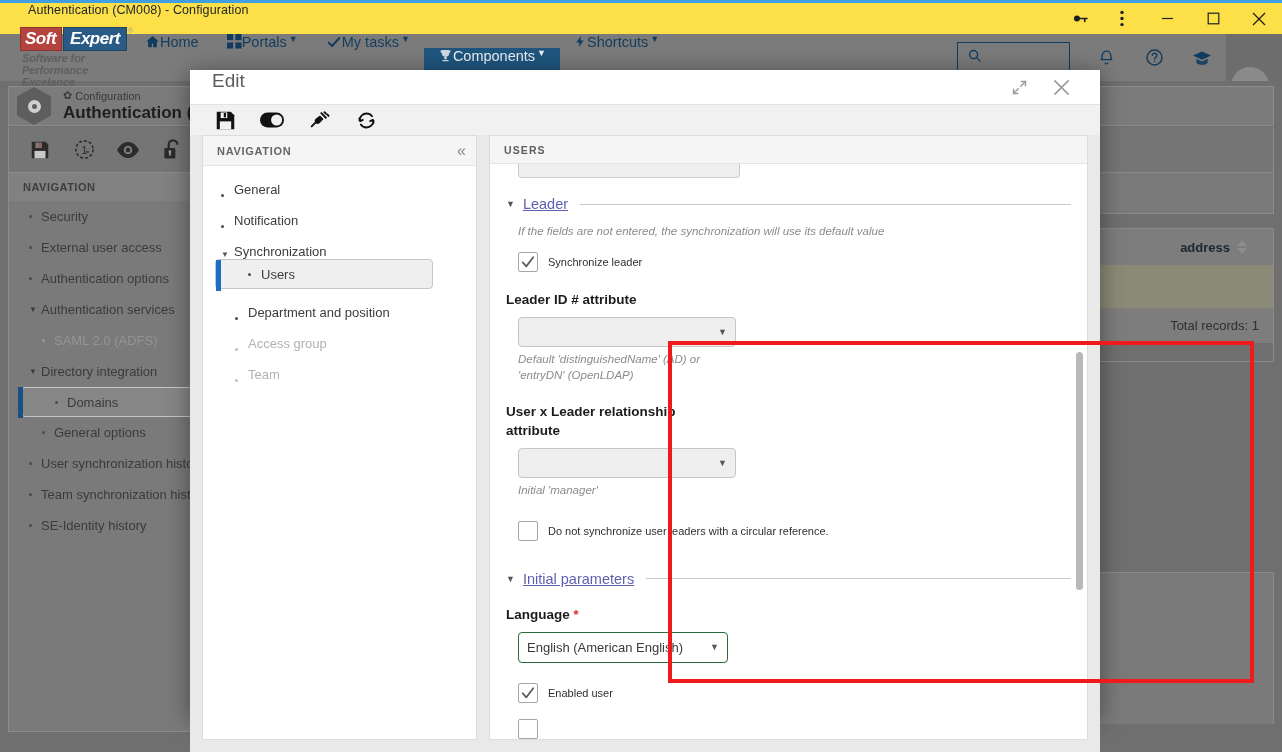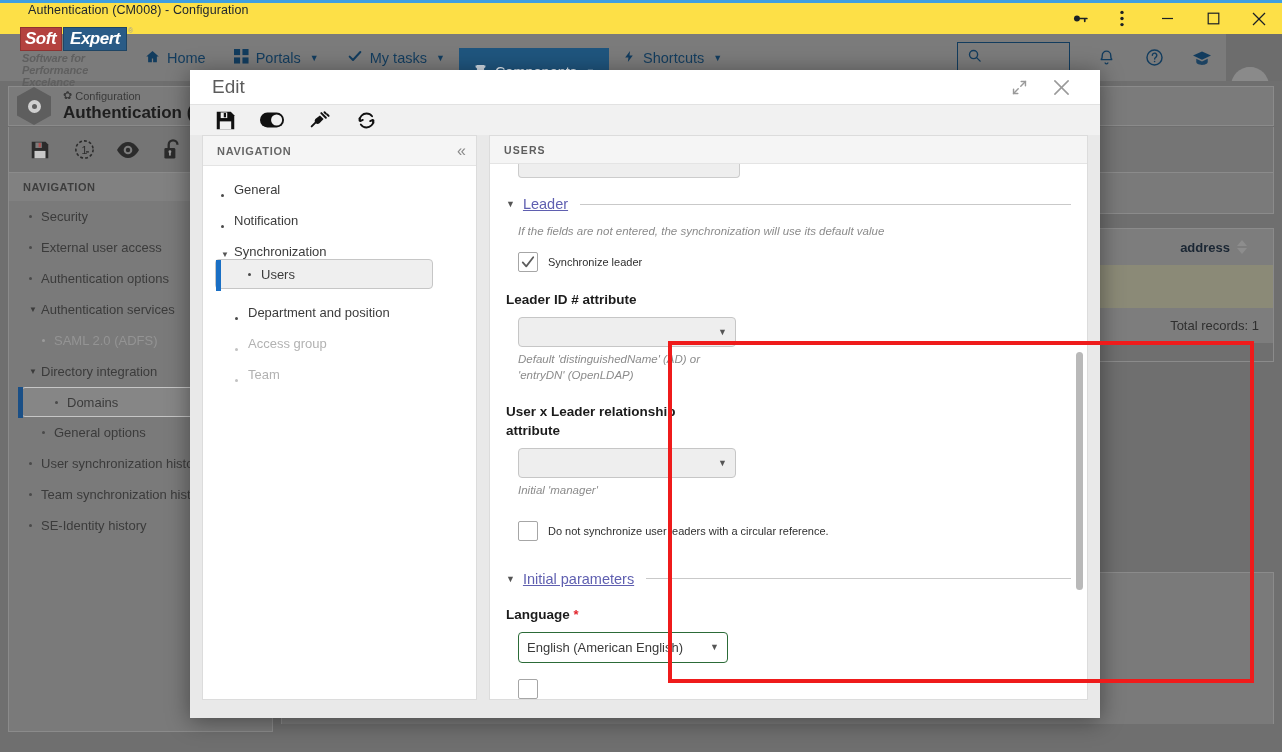--- a/index.html
+++ b/index.html
@@ -24,21 +24,21 @@
 
   
   .appbody { position:absolute; left:0; top:34px; width:1282px; height:718px; background:#6f6f6f; }
   .apphdr { position:absolute; left:0; top:0; width:1282px; height:47px; background:#7b7b7b; display:flex; align-items:center; }
   .logo { width:131px; height:47px; display:flex; flex-direction:column; justify-content:center; padding-left:20px; }
   .logo-row { display:flex; align-items:center; }
   .logo-soft { background:#b4423f; color:#fff; font-style:italic; font-weight:bold; font-size:17px; padding:1px 5px 1px 4px; letter-spacing:-.5px; border:1px solid #8e3331;}
   .logo-exp { background:#2a5b86; color:#fff; font-style:italic; font-weight:bold; font-size:17px; padding:1px 6px; letter-spacing:-.5px; margin-left:1px; border:1px solid #1f4564;}
   .logo-reg { font-size:7px; color:#9b9b9b; margin-left:1px; align-self:flex-start; }
   .logo-sub { font-size:11px; color:#5f5f5f; font-style:italic; font-weight:bold; letter-spacing:-.1px; margin-top:1px; padding-left:2px;}
-  .navitem { display:flex; align-items:center; gap:7px; height:47px; padding:0 14px; color:#123c5e; font-size:14.5px; }
+  .navitem { display:flex; gap:0; height:47px; padding:0 14px; color:#123c5e; font-size:14.5px; }
   .navitem.active { background:#1f557e; color:#e8eef4;margin-top:28px; }
   .navitem .caret { font-size:9px; margin-left:2px; }
   .hdr-right { margin-left:auto; display:flex; align-items:center; height:47px; }
   .searchbox { width:113px; height:31px; border:1px solid #123c5e; display:flex; align-items:center; padding-left:9px; margin-right:12px;}
   .hdricon { width:48px; height:47px; display:flex; align-items:center; justify-content:center; color:#123c5e; }
   .avatar-box { width:56px; height:47px; background:#6d6d6d; display:flex; align-items:flex-end; justify-content:center; overflow:hidden; }
   .avatar-head { width:20px; height:20px; border-radius:50%; background:#8a8a8a; position:relative; top:6px;}
   .avatar-body { width:38px; height:20px; border-radius:19px 19px 0 0; background:#8a8a8a; position:relative; top:6px; margin-left:-29px;}
 
   
@@ -72,21 +72,21 @@
   .bgbtm { position:absolute; left:0; top:400px; width:993px; height:160px; background:#7a7a7a; border:1px solid #8b8b8b;}
   .bgbtm2 { position:absolute; left:0; top:552px; width:993px; height:10px; background:#6f6f6f;}
   .sortarrows { display:flex; flex-direction:column; gap:2px; }
 
   
   .overlay-modal {
     position:absolute; left:190px; top:70px; width:910px; height:648px;
     background:#ffffff; box-shadow:0 3px 22px rgba(0,0,0,.42);
     display:flex; flex-direction:column;
   }
-  .modal-title { height:52px; display:flex; align-items:center; padding:0 8px 0 22px; }
+  .modal-title { height:52px; display:flex; padding:0 8px 0 22px; }
   .modal-title h1 { font-size:19px; font-weight:normal; color:#5c5c5c; }
   .modal-title-right { margin-left:auto; display:flex; align-items:center; padding-right:14px; gap:8px;}
   .mt-btn { width:34px; height:34px; display:flex; align-items:center; justify-content:center; color:#9a9a9a; }
 
   .modal-toolbar { height:40px; background:#f1f1f1; display:flex; align-items:center; gap:13px; padding-left:18px; border-top:1px solid #e2e2e2; }
   .mtool { width:34px; height:30px; display:flex; align-items:center; justify-content:center; color:#111; }
 
   .modal-body { flex:1; display:flex; background:#e9e9e9; padding:0 12px 16px 12px; gap:12px; position:relative; }
 
   .mnav { width:275px; background:#ffffff; border:1px solid #dcdcdc; display:flex; flex-direction:column; }
@@ -540,20 +540,28 @@
 
             <div class="fld-label" style="margin-top:16px;">
               <span>Language</span>
               <span class="req-star">*</span>
             </div>
             <div class="sel green">
               <span class="sel-val">English (American English)</span>
               <span class="sel-arrow">▼</span>
             </div>
 
+            <div class="chk-row" style="margin-top:20px;">
+              <span class="chk">
+                <svg width="14" height="14" viewBox="0 0 16 16" fill="none" stroke="#5c5c5c" stroke-width="2">
+                    <path d="M2 8.5L6 13L14 2.5" stroke-linecap="round" stroke-linejoin="round"></path>
+                  </svg>
+              </span>
+              <span class="chk-label">Enabled user</span>
+            </div>
 
             <div class="chk-row" style="margin-top:16px;">
               <span class="chk"></span>
             </div>
           </div>
 
         </div>
 
         <div class="vscroll"></div>
       </div>

